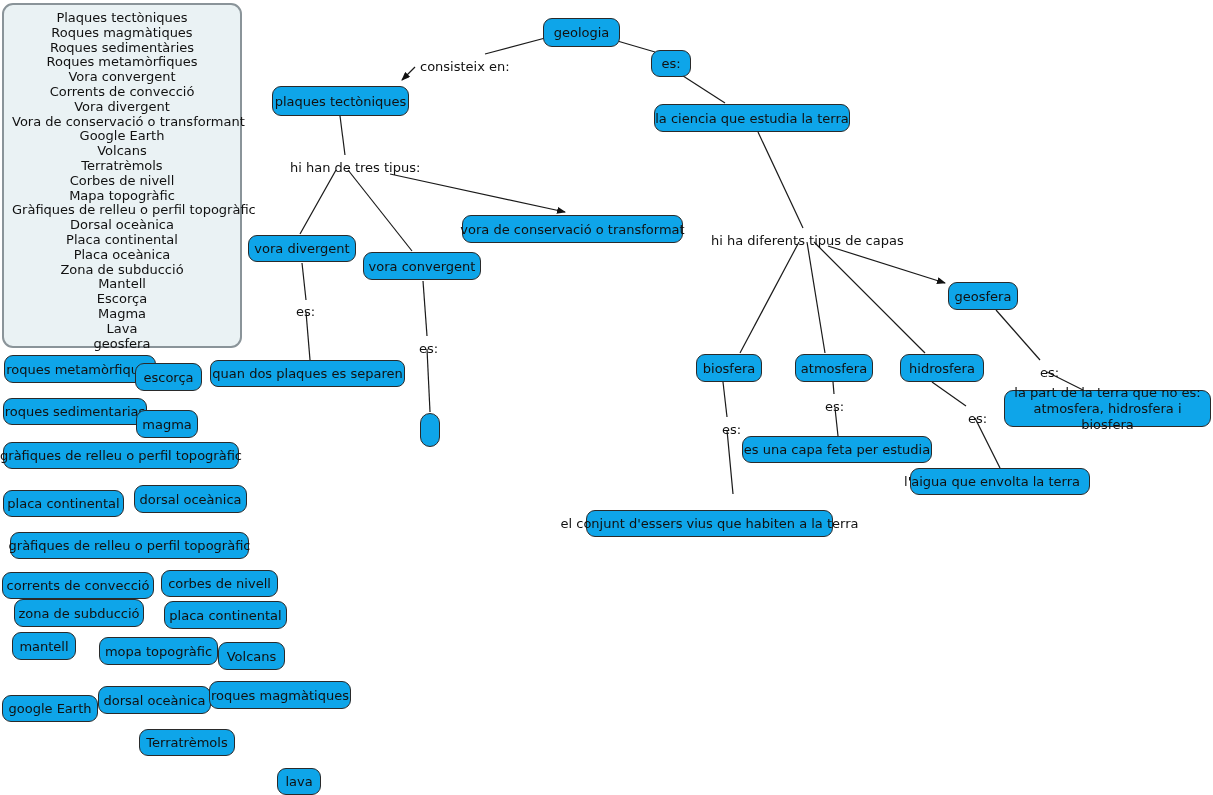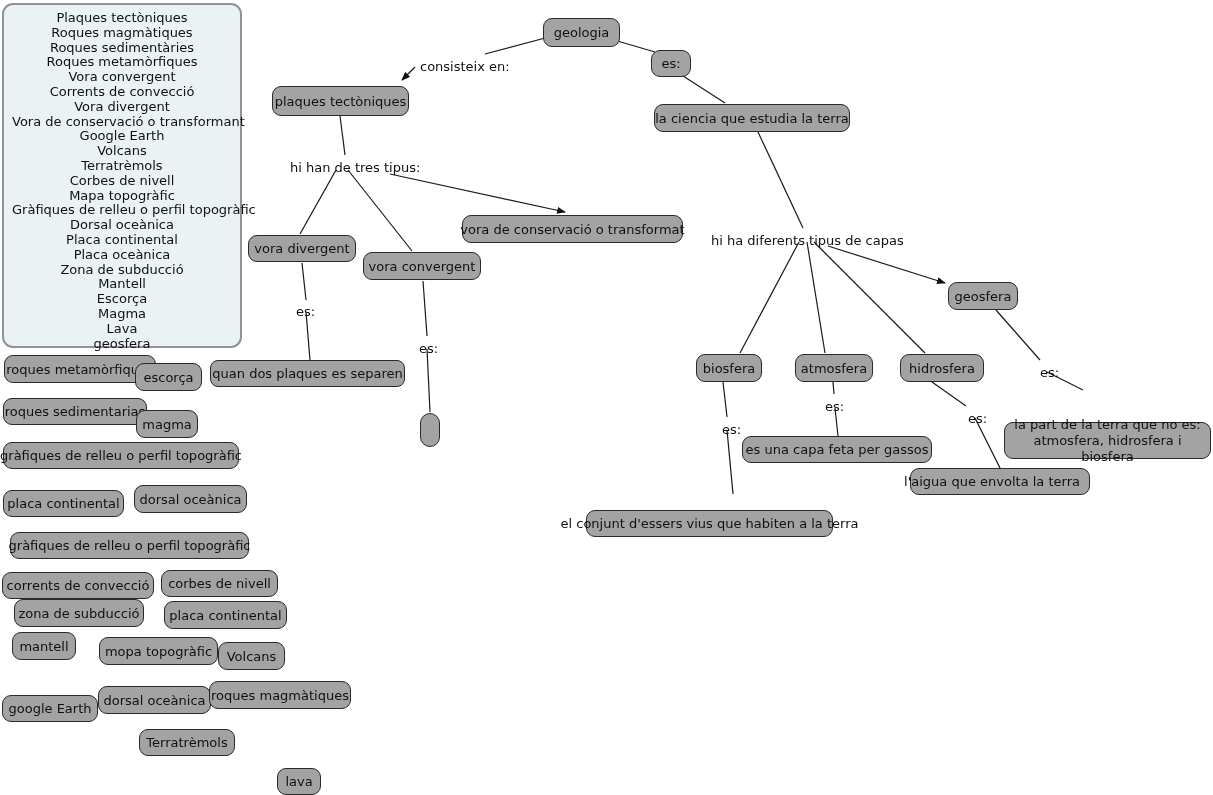--- a/index.html
+++ b/index.html
@@ -24,21 +24,21 @@
     position: absolute;
     left: 0; top: 0;
     width: 1213px;
     height: 795px;
     pointer-events: none;
     z-index: 1;
   }
   .node {
     position: absolute;
     box-sizing: border-box;
-    background: #a3a3a3;
+    background: #0ea5e9;
     border: 1px solid #2a2a2a;
     border-radius: 9px;
     color: #111111;
     font-size: 13px;
     line-height: 15px;
     text-align: center;
     display: flex;
     align-items: center;
     justify-content: center;
     padding: 3px 9px;
@@ -178,25 +178,25 @@
       </div>
       <div class="node" style="left: 900px; top: 354px; width: 84px; height: 28px;">
         <span>hidrosfera</span>
       </div>
       <div class="node" style="left: 210px; top: 360px; width: 195px; height: 27px; border-radius: 8px;">
         <span>quan dos plaques es separen</span>
       </div>
       <div class="node blank" style="left: 420px; top: 413px; width: 20px; height: 34px;">
         <span></span>
       </div>
-      <div class="node two-line" style="left: 1004px; top: 390px; width: 207px; height: 37px; margin-top: 32px;">
+      <div class="node two-line" style="left: 1004px; top: 390px; width: 207px; height: 37px;">
         <span>la part de la terra que no es: atmosfera, hidrosfera i biosfera</span>
       </div>
       <div class="node" style="left: 742px; top: 436px; width: 190px; height: 27px;">
-        <span>es una capa feta per gassos</span>
+        <span>es una capa feta per estudia</span>
       </div>
       <div class="node" style="left: 910px; top: 468px; width: 180px; height: 27px; justify-content: flex-end;">
         <span>l'aigua que envolta la terra</span>
       </div>
       <div class="node" style="left: 586px; top: 510px; width: 247px; height: 27px;">
         <span>el conjunt d'essers vius que habiten a la terra</span>
       </div>
       <div class="node" style="left: 4px; top: 355px; width: 152px; height: 28px;">
         <span>roques metamòrfiques</span>
       </div>

